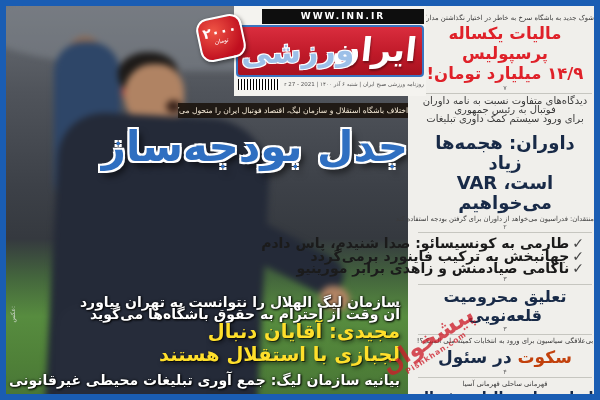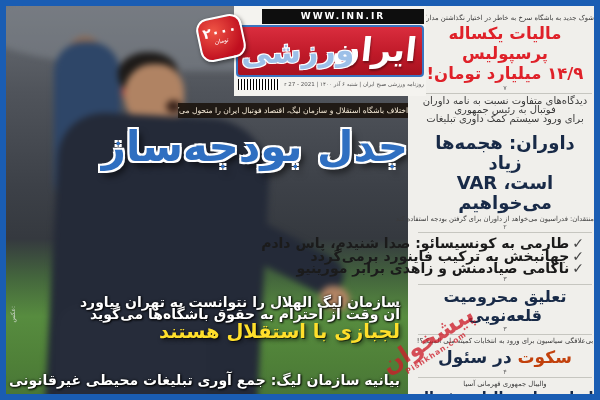--- a/index.html
+++ b/index.html
@@ -135,20 +135,21 @@
 
     <div class="photo-credit">عکس:</div>
 
     <div class="kicker-strip">اختلاف باشگاه استقلال و سازمان لیگ، اقتصاد فوتبال ایران را متحول می‌کند؟</div>
 
     <div class="main-headline">جدل بودجه‌ساز</div>
 
     <div class="ov-line ov-line1">سازمان لیگ الهلال را نتوانست به تهران بیاورد</div>
     <div class="ov-line ov-line2">آن وقت از احترام به حقوق باشگاه‌ها می‌گوید</div>
     <div class="ov-head">
+      <div>مجیدی: آقایان دنبال</div>
       <div>لجبازی با استقلال هستند</div>
     </div>
     <div class="ov-footer">بیانیه سازمان لیگ: جمع آوری تبلیغات محیطی غیرقانونی است</div>
   </div>
 
   <div class="masthead">
     <div class="site-banner">WWW.INN.IR</div>
     <div class="logo-block">
       <span class="logo-iran">ایران</span>
       <span class="logo-varzeshi">ورزشی</span>
@@ -209,21 +210,21 @@
 
     <div class="rc-kicker">بی‌علاقگی سیاسیون برای ورود به انتخابات کمیته ملی المپیک؟!</div>
     <div class="hl-seoul">
       <span class="red">سکوت</span><span class="dark"> در سئول</span>
     </div>
     <div class="divider">
       <span class="num">۴</span>
       <div class="rule"></div>
     </div>
 
-    <div class="rc-kicker">والیبال جمهوری قهرمانی آسیا</div>
+    <div class="rc-kicker">قهرمانی ساحلی قهرمانی آسیا</div>
     <div class="hl-final">ایران و استرالیا در فینال</div>
 
   </div>
 
   <div class="watermark">
     <div class="wm-fa">پیشخوان</div>
     <div class="wm-en">Pishkhan.com</div>
   </div>
 
 </div>

